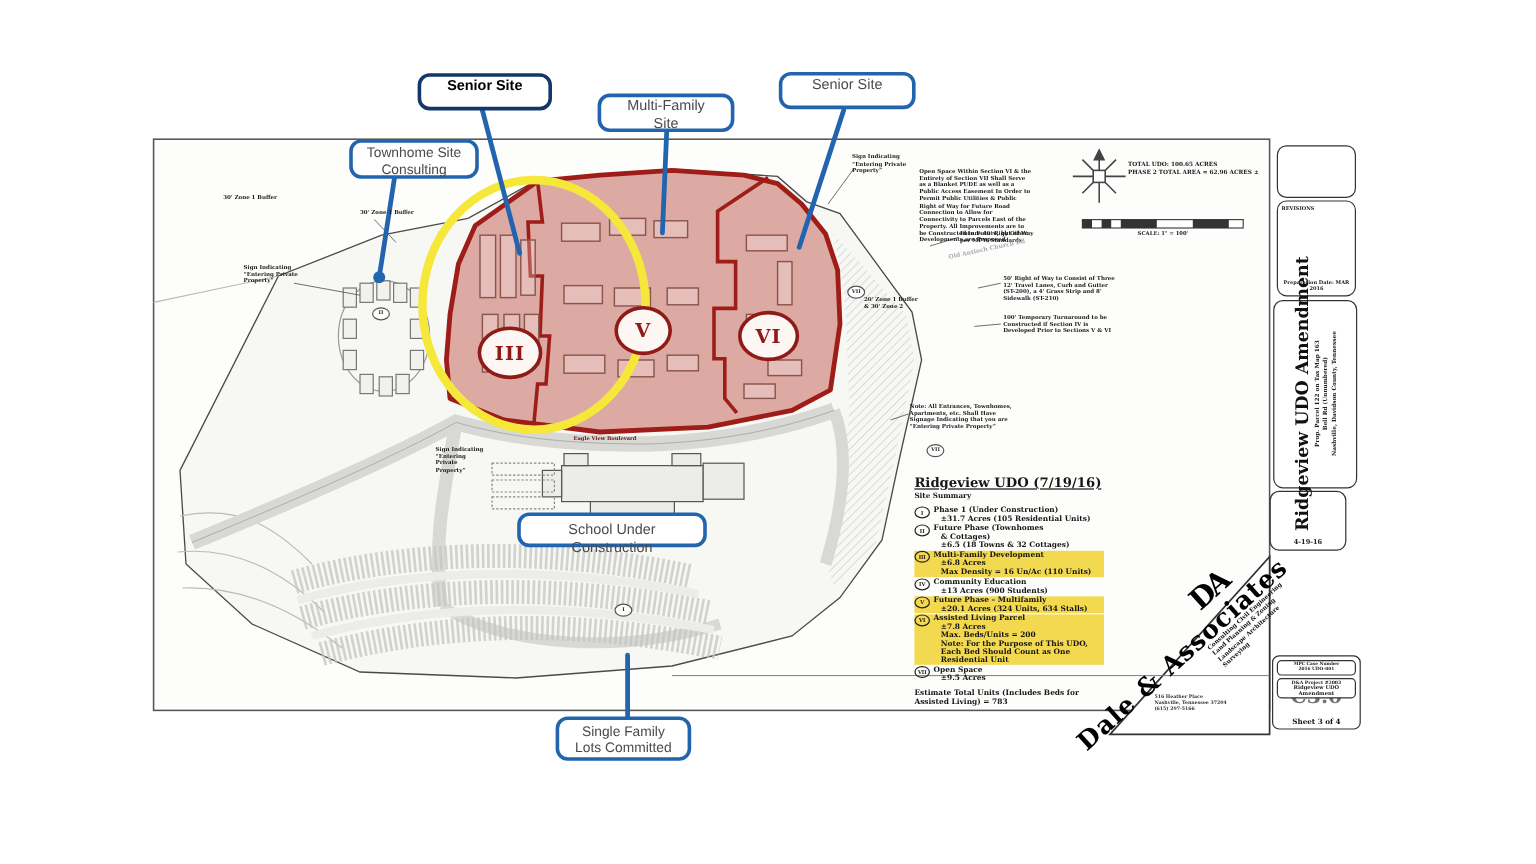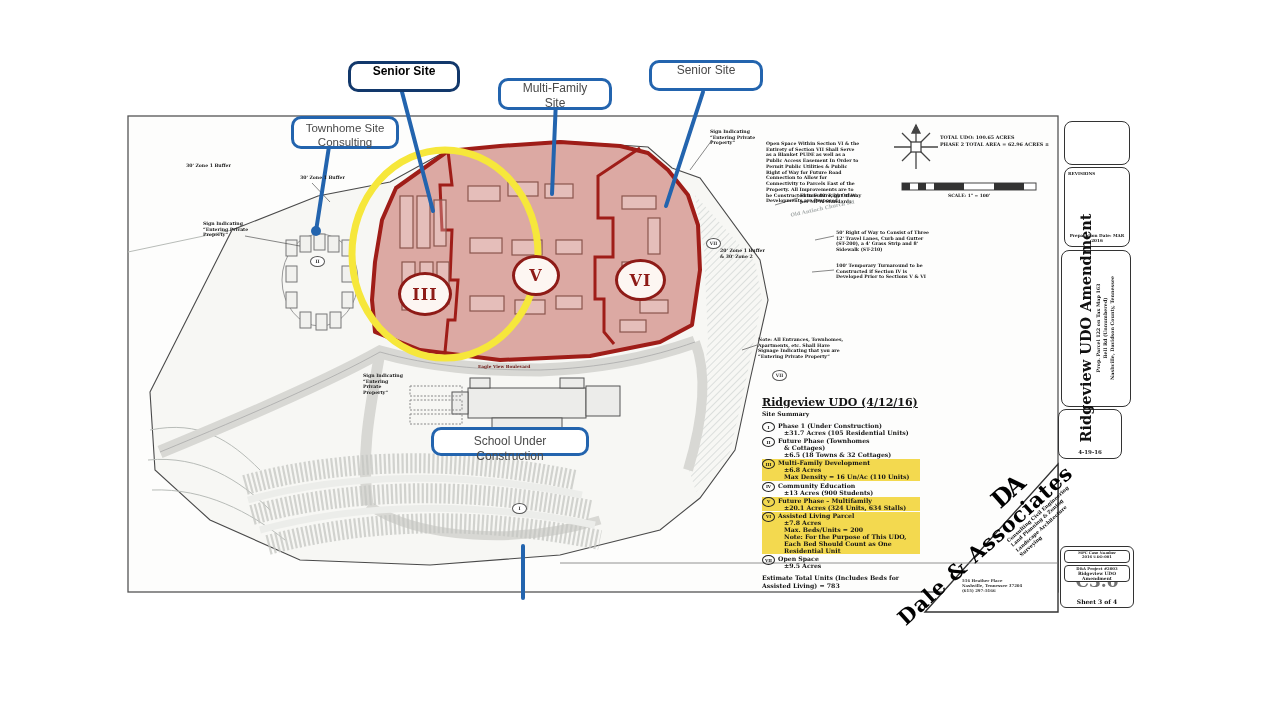--- a/index.html
+++ b/index.html
@@ -224,20 +224,24 @@
   </svg>
 
   <div class="callout boldbox" style="left:348px;top:61px;width:112px;height:31px;">Senior Site</div>
   <div class="callout" style="left:498px;top:78px;width:114px;height:32px;">Multi-Family Site</div>
   <div class="callout" style="left:649px;top:60px;width:114px;height:31px;">Senior Site</div>
   <div class="callout" style="left:291px;top:116px;width:108px;height:33px;padding:2px 6px;font-size:11.5px;">
     <div>Townhome Site</div>
     <div>Consulting</div>
   </div>
   <div class="callout" style="left:431px;top:427px;width:158px;height:29px;padding:4px 6px;">School Under Construction</div>
+  <div class="callout" style="left:463px;top:597px;width:113px;height:37px;padding:3px 6px;font-size:11.5px;">
+    <div>Single Family</div>
+    <div>Lots Committed</div>
+  </div>
 
   <div class="zone-label" style="left:398px;top:272px;width:48px;height:38px;">III</div>
   <div class="zone-label" style="left:512px;top:255px;width:42px;height:35px;">V</div>
   <div class="zone-label" style="left:615px;top:259px;width:45px;height:36px;">VI</div>
 
   <div class="marker" style="left:706px;top:238px;">VII</div>
   <div class="marker" style="left:772px;top:370px;">VII</div>
   <div class="marker" style="left:310px;top:256px;">II</div>
   <div class="marker" style="left:512px;top:503px;">I</div>
 
@@ -253,21 +257,21 @@
   <div class="mapnote" style="left:710px;top:129px;width:60px;">Sign Indicating “Entering Private Property”</div>
   <div class="mapnote" style="left:203px;top:221px;width:48px;">Sign Indicating “Entering Private Property”</div>
   <div class="mapnote" style="left:363px;top:373px;width:44px;">Sign Indicating “Entering Private Property”</div>
   <div class="mapnote" style="left:186px;top:163px;width:62px;">30' Zone 1 Buffer</div>
   <div class="mapnote" style="left:300px;top:175px;width:62px;">30' Zone 1 Buffer</div>
   <div class="mapnote" style="left:720px;top:248px;width:46px;">20' Zone 1 Buffer &amp; 30' Zone 2</div>
   <div class="mapnote" style="left:478px;top:364px;color:#6b1512;font-size:4.3px;">Eagle View Boulevard</div>
   <div class="mapnote faint" style="left:790px;top:205px;font-size:5px;transform:rotate(-12deg);">Old Antioch Church Rd</div>
 
   <div id="summary">
-    <div class="stitle">Ridgeview UDO (4/12/16)</div>
+    <div class="stitle">Ridgeview UDO (7/19/16)</div>
     <div class="ssub">Site Summary</div>
     <div id="summary-items">
         <div class="sitem">
           <span class="rn">I</span>
           <div class="sbody">
             <div>Phase 1 (Under Construction)</div>
             <div class="sub">±31.7 Acres (105 Residential Units)</div>
           </div>
         </div>
         <div class="sitem">

